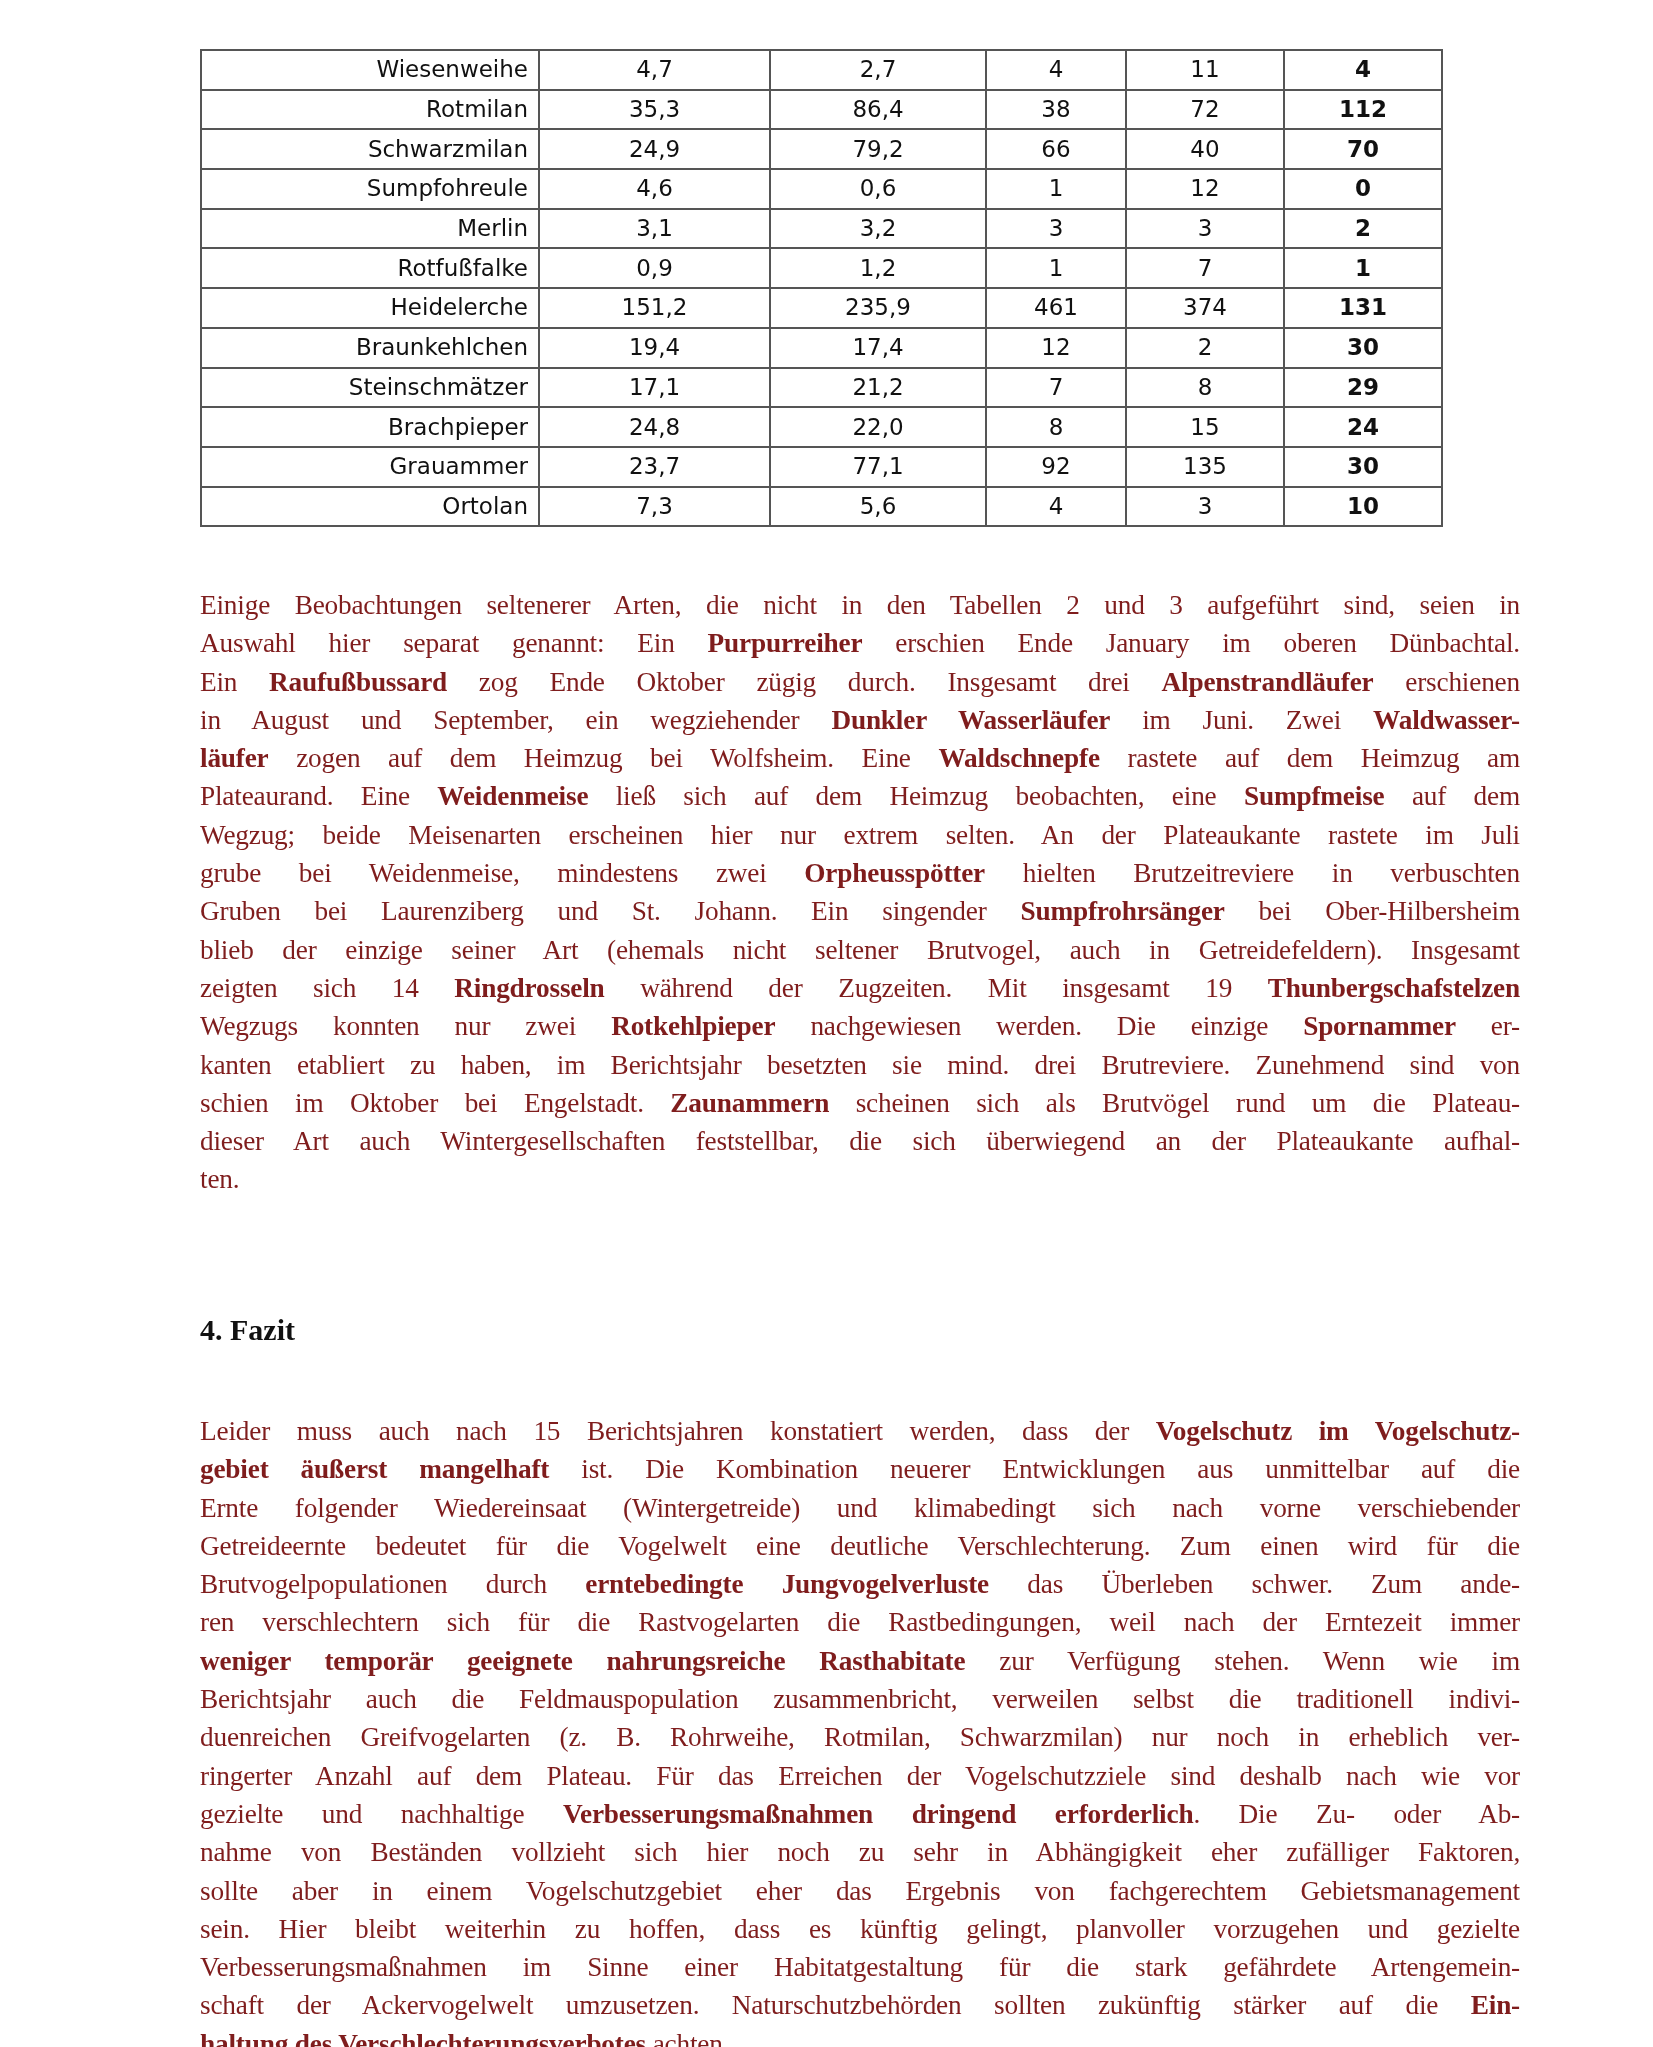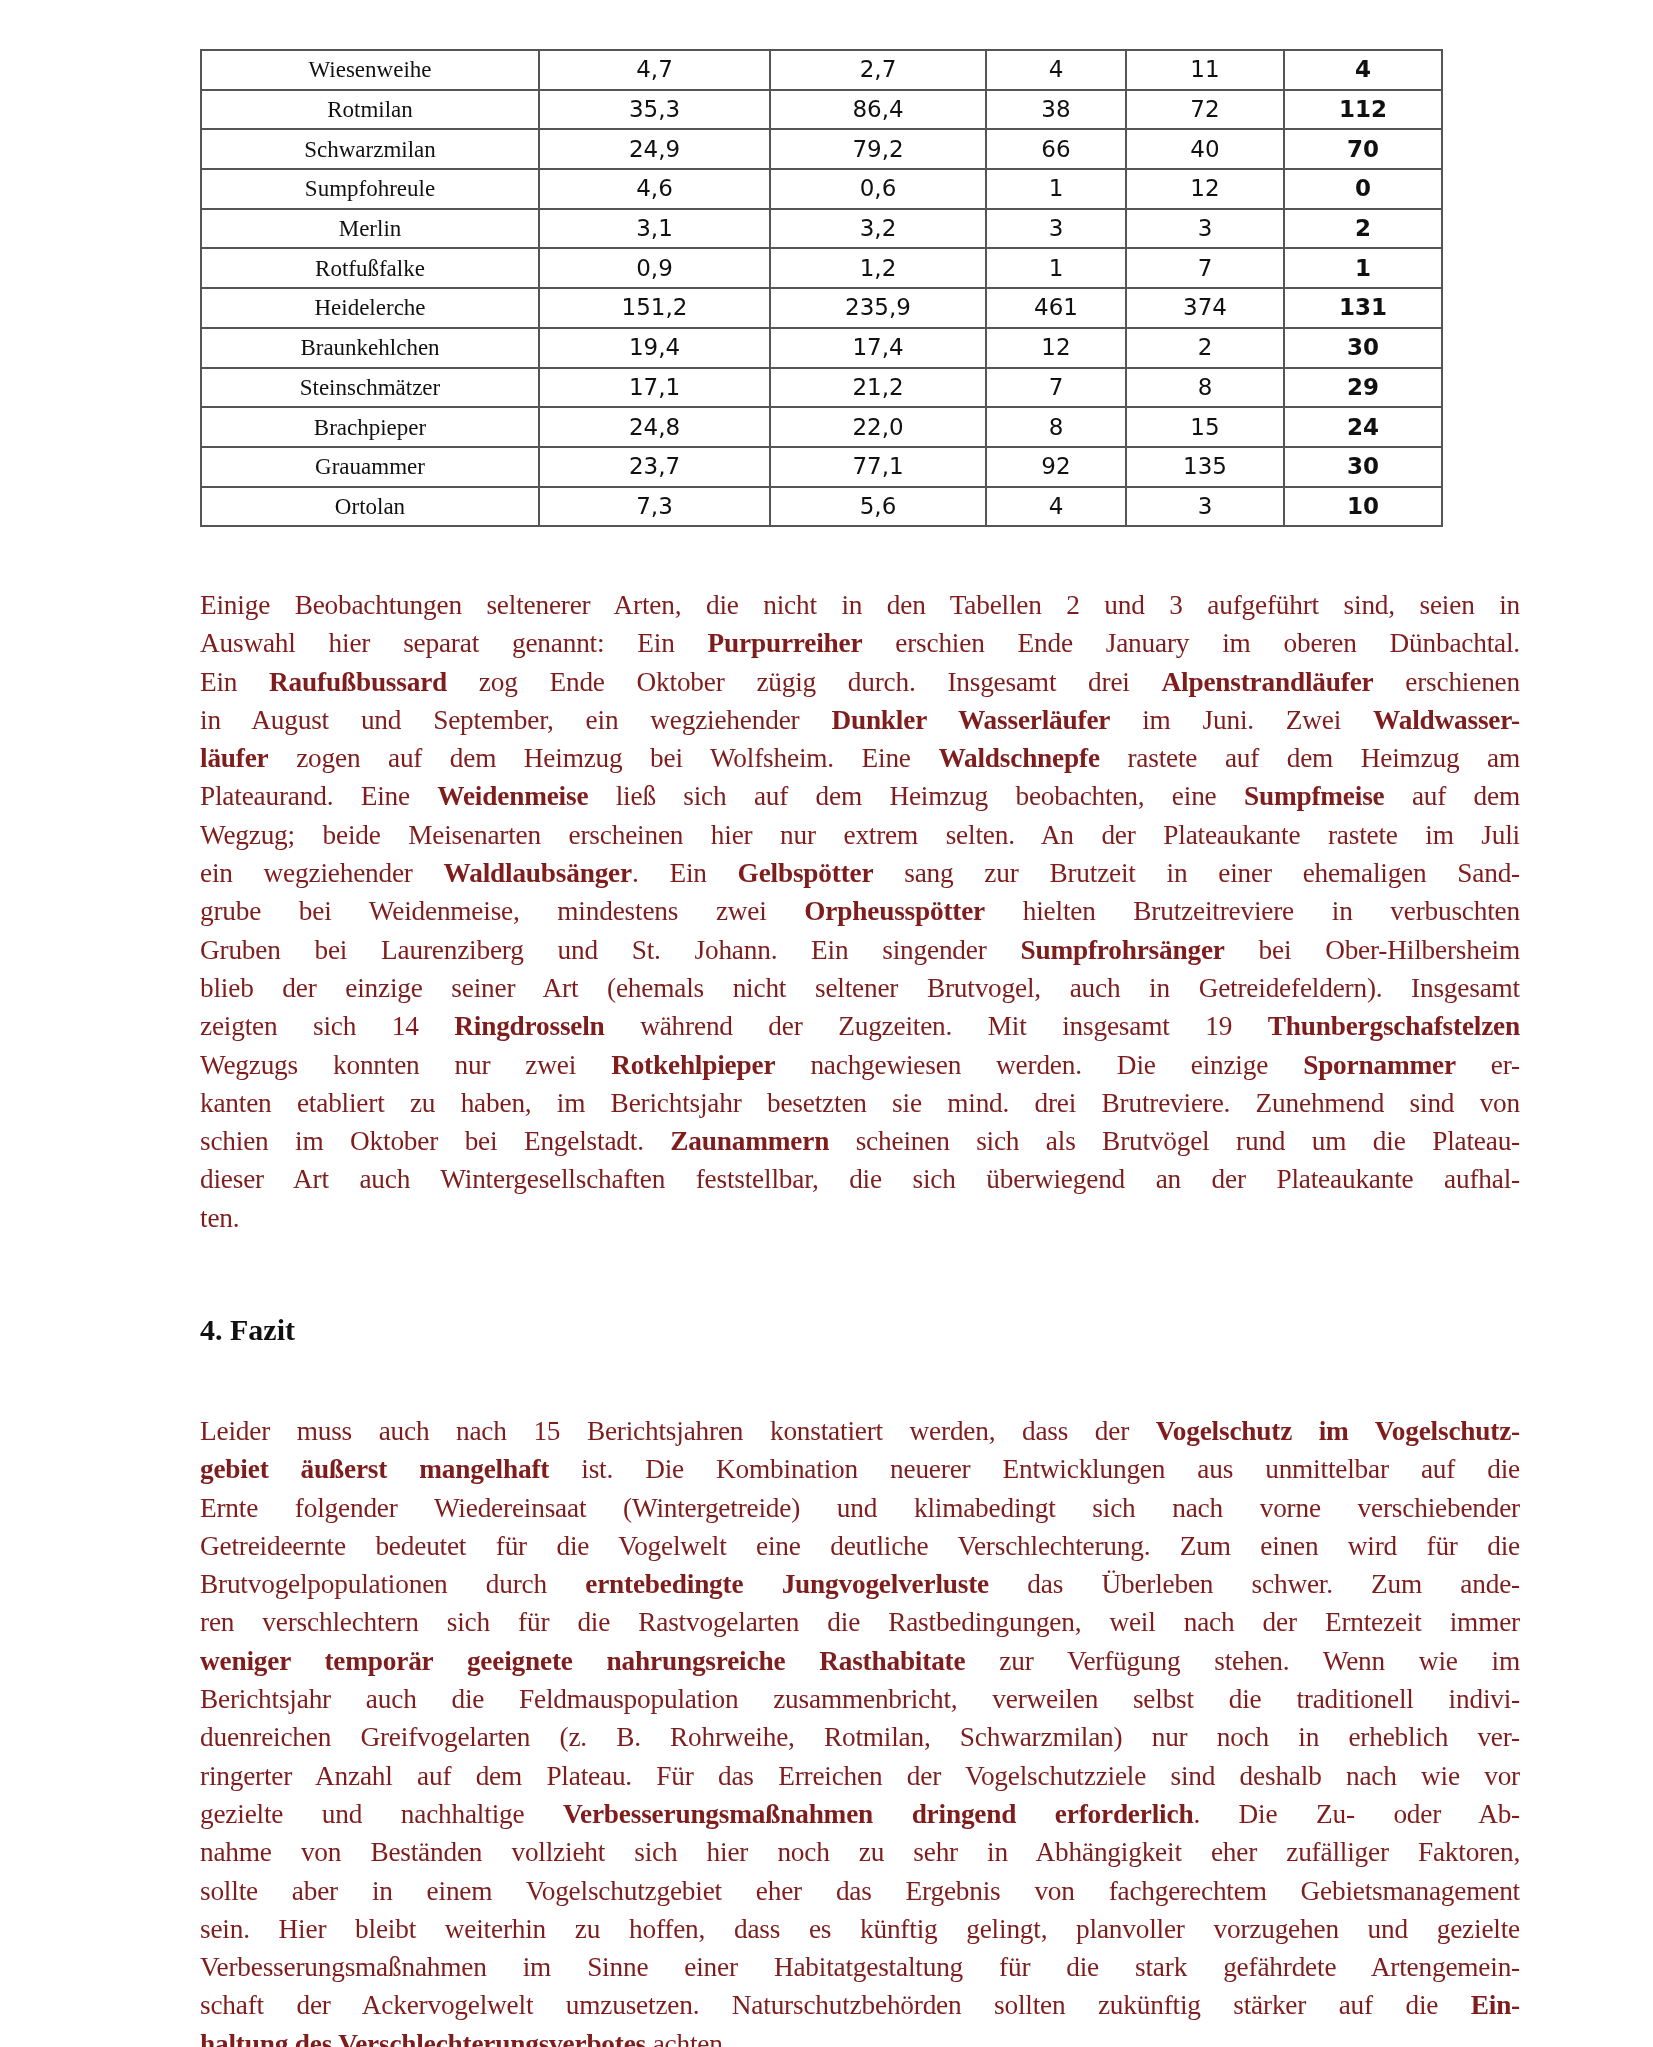--- a/index.html
+++ b/index.html
@@ -7,21 +7,21 @@
   .page { position:absolute; left:0; top:0; width:1653px; height:2047px; }
   table.data {
     position:absolute; left:200px; top:49px; width:1241px;
     border-collapse:collapse; table-layout:fixed;
     font-family:"DejaVu Sans", sans-serif; font-size:23px; color:#111;
   }
   table.data td {
     border:2px solid #555; height:37.7px; padding:0 10px; line-height:37px;
     white-space:nowrap; overflow:hidden;
   }
-  table.data td.name { text-align:center;font-family:Liberation Serif, serif; }
+  table.data td.name { text-align:right; }
   table.data td.num { text-align:center; }
   table.data td.bold { font-weight:bold; }
   .text {
     position:absolute; left:200px; width:1320px;
     font-family:"Liberation Serif", serif; font-size:27.3px; line-height:38.3px;
     text-align:justify; color:#7f1d1d; letter-spacing:-0.2px;
   }
   .text b { font-weight:bold; }
   #para1 { top:586px; }
   #heading { position:absolute; left:200px; top:1311px; font-family:"Liberation Serif", serif; font-size:30px; font-weight:bold; line-height:38px; }
@@ -143,21 +143,20 @@
   </table>
 
   <div class="text" id="para1">
       <span class="line"><span>Einige Beobachtungen seltenerer Arten, die nicht in den Tabellen 2 und 3 aufgeführt sind, seien in</span></span>
       <span class="line"><span>Auswahl hier separat genannt: Ein </span><b>Purpurreiher</b><span> erschien Ende January im oberen Dünbachtal.</span></span>
       <span class="line"><span>Ein </span><b>Raufußbussard</b><span> zog Ende Oktober zügig durch. Insgesamt drei </span><b>Alpenstrandläufer</b><span> erschienen</span></span>
       <span class="line"><span>in August und September, ein wegziehender </span><b>Dunkler Wasserläufer</b><span> im Juni. Zwei </span><b>Waldwasser-</b></span>
       <span class="line"><b>läufer</b><span> zogen auf dem Heimzug bei Wolfsheim. Eine </span><b>Waldschnepfe</b><span> rastete auf dem Heimzug am</span></span>
       <span class="line"><span>Plateaurand. Eine </span><b>Weidenmeise</b><span> ließ sich auf dem Heimzug beobachten, eine </span><b>Sumpfmeise</b><span> auf dem</span></span>
       <span class="line"><span>Wegzug; beide Meisenarten erscheinen hier nur extrem selten. An der Plateaukante rastete im Juli</span></span>
-      <span class="line"><span>ein wegziehender </span><b>Waldlaubsänger</b><span>. Ein </span><b>Gelbspötter</b><span> sang zur Brutzeit in einer ehemaligen Sand-</span></span>
       <span class="line"><span>grube bei Weidenmeise, mindestens zwei </span><b>Orpheusspötter</b><span> hielten Brutzeitreviere in verbuschten</span></span>
       <span class="line"><span>Gruben bei Laurenziberg und St. Johann. Ein singender </span><b>Sumpfrohrsänger</b><span> bei Ober-Hilbersheim</span></span>
       <span class="line"><span>blieb der einzige seiner Art (ehemals nicht seltener Brutvogel, auch in Getreidefeldern). Insgesamt</span></span>
       <span class="line"><span>zeigten sich 14 </span><b>Ringdrosseln</b><span> während der Zugzeiten. Mit insgesamt 19 </span><b>Thunbergschafstelzen</b></span>
       <span class="line"><span>Wegzugs konnten nur zwei </span><b>Rotkehlpieper</b><span> nachgewiesen werden. Die einzige </span><b>Spornammer</b><span> er-</span></span>
       <span class="line"><span>kanten etabliert zu haben, im Berichtsjahr besetzten sie mind. drei Brutreviere. Zunehmend sind von</span></span>
       <span class="line"><span>schien im Oktober bei Engelstadt. </span><b>Zaunammern</b><span> scheinen sich als Brutvögel rund um die Plateau-</span></span>
       <span class="line"><span>dieser Art auch Wintergesellschaften feststellbar, die sich überwiegend an der Plateaukante aufhal-</span></span>
       <span class="line last"><span>ten.</span></span>
     </div>

